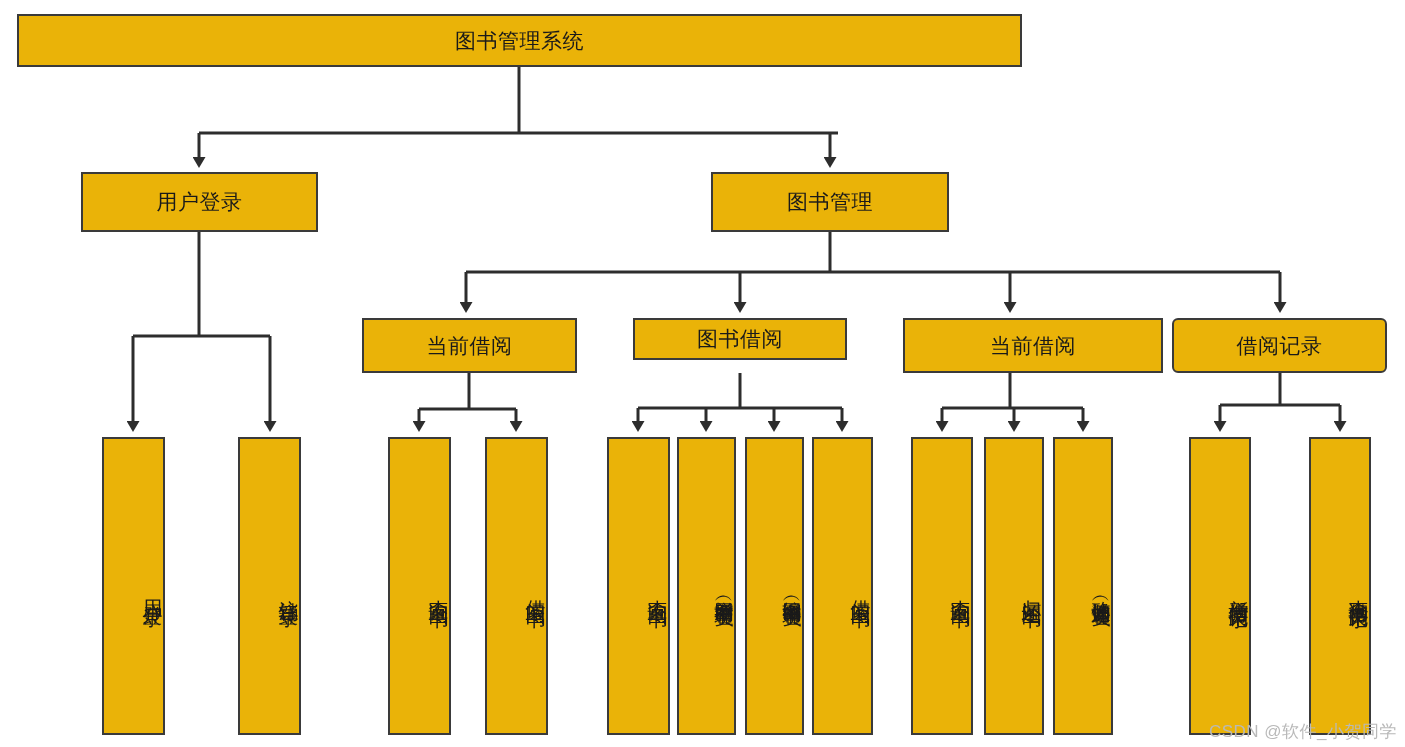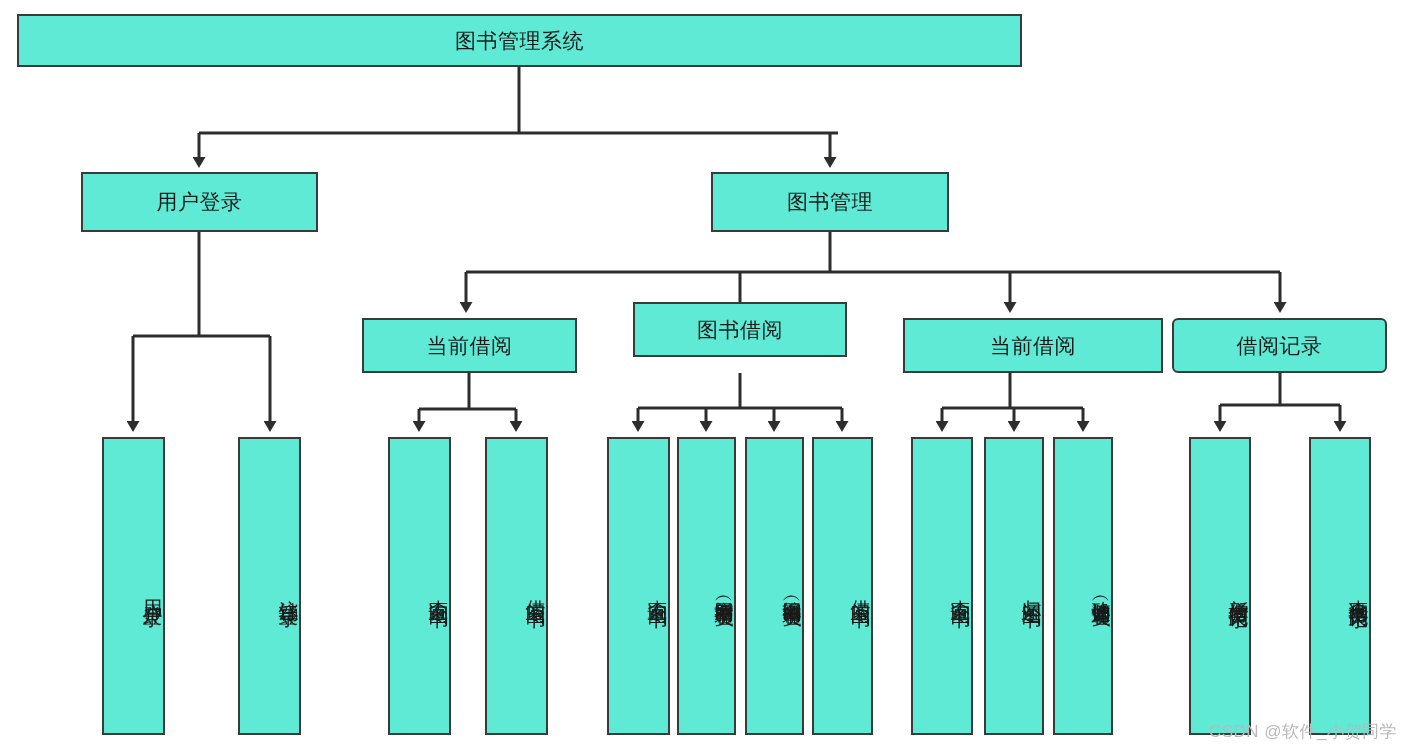--- a/index.html
+++ b/index.html
@@ -22,21 +22,21 @@
     left: 0;
     top: 0;
     width: 1405px;
     height: 747px;
     pointer-events: none;
   }
   .node {
     position: absolute;
     box-sizing: border-box;
     border: 2px solid #3a3a3a;
-    background: #5eead4;
+    background: #eab308;
     display: flex;
     align-items: center;
     justify-content: center;
     color: #1a1a1a;
   }
   .node.horiz {
     font-size: 21px;
     letter-spacing: 0.5px;
   }
   .node.leaf {
@@ -127,21 +127,21 @@
   <div class="node horiz" style="left:81px; top:172px; width:237px; height:60px;">
     <span>用户登录</span>
   </div>
   <div class="node horiz" style="left:711px; top:172px; width:238px; height:60px;">
     <span>图书管理</span>
   </div>
 
   <div class="node horiz" style="left:362px; top:318px; width:215px; height:55px;">
     <span>当前借阅</span>
   </div>
-  <div class="node horiz" style="left:633px; top:302px; width:214px; height:55px;text-align:right;">
+  <div class="node horiz" style="left:633px; top:318px; width:214px; height:42px;text-align:right;">
     <span>图书借阅</span>
   </div>
   <div class="node horiz" style="left:903px; top:318px; width:260px; height:55px;">
     <span>当前借阅</span>
   </div>
   <div class="node horiz" style="left:1172px; top:318px; width:215px; height:55px;border-radius:6px;">
     <span>借阅记录</span>
   </div>
 
   <div class="node leaf" style="left:102px; top:437px; width:63px; height:298px;">

